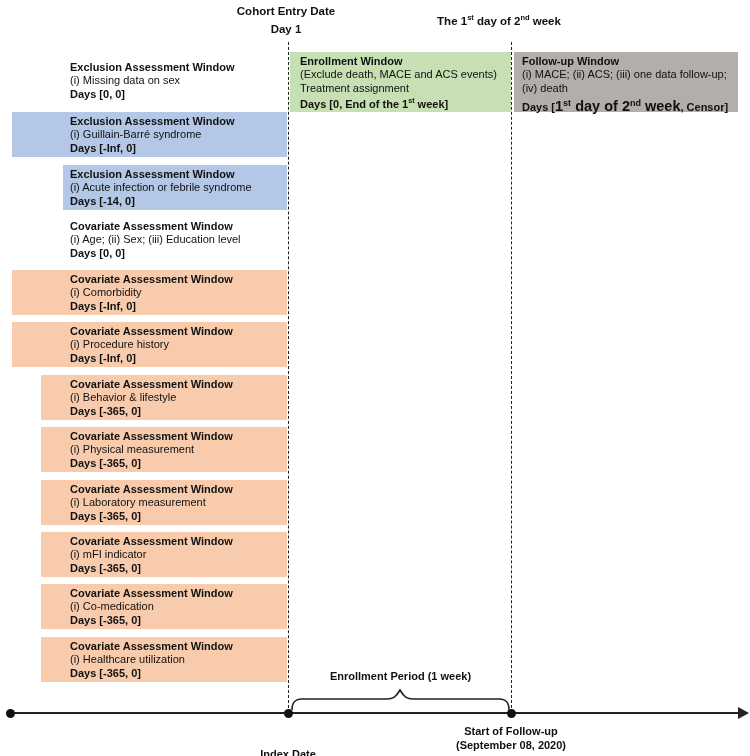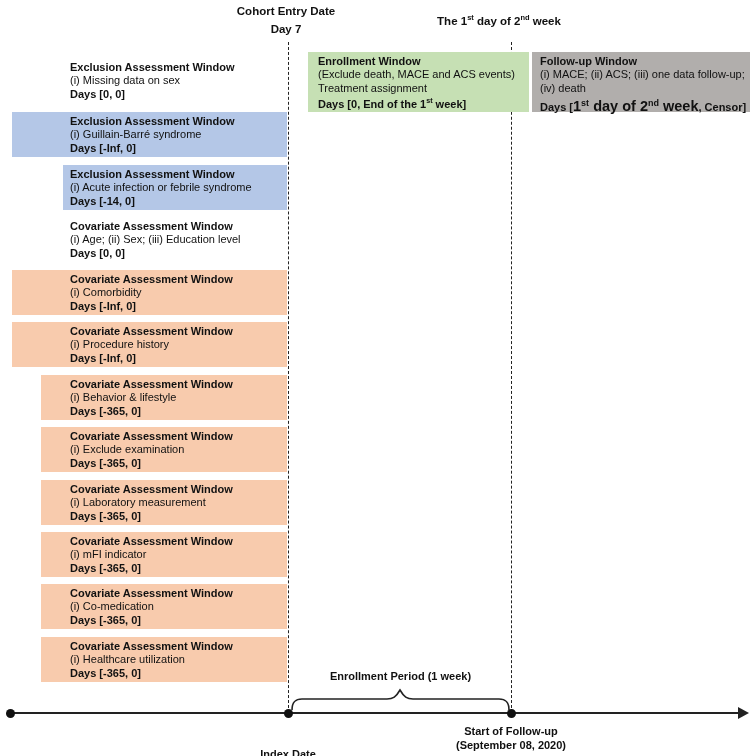--- a/index.html
+++ b/index.html
@@ -24,21 +24,21 @@
     border-left:1px dashed #222;
   }
 
   
   .wrow{position:absolute;left:0;width:287px;height:45px;font-size:11px;}
   .band{position:absolute;top:0;bottom:0;right:0;}
   .wtext{position:absolute;left:70px;top:2.5px;line-height:13.8px;white-space:nowrap;}
   .wt,.wd{font-weight:bold;}
 
   
-  .bigbox{position:absolute;top:52px;height:60px;font-size:11px;line-height:13.6px;margin-left:18px;}
+  .bigbox{position:absolute;top:52px;height:60px;font-size:11px;line-height:13.6px;}
   .bigbox .inner{position:absolute;left:10px;top:2.5px;white-space:nowrap;}
   .sup{font-size:0.65em;vertical-align:super;font-weight:inherit;}
   .daysline{font-weight:bold;}
   .bigseg{font-size:14.5px;font-weight:bold;line-height:16px;}
 
   
   .tl-line{position:absolute;left:8px;top:712px;width:733px;height:2px;background:#222;}
   .tl-dot{position:absolute;width:9px;height:9px;border-radius:50%;background:#111;top:708.5px;}
   .tl-arrow{
     position:absolute;left:738px;top:707px;width:0;height:0;
@@ -47,21 +47,21 @@
   .tl-lbl{position:absolute;font-size:11px;font-weight:bold;line-height:14px;text-align:center;}
   .ep-lbl{position:absolute;left:290px;width:221px;top:670px;font-size:11px;font-weight:bold;text-align:center;}
 </style>
 </head>
 <body>
 
 <div id="canvas">
 
   <div class="abs toplbl ctr" style="left:211px;top:2px;width:150px;">
     <div>Cohort Entry Date</div>
-    <div>Day 7</div>
+    <div>Day 1</div>
   </div>
   <div class="abs toplbl ctr" style="left:414px;top:9px;width:170px;">
     <span>The 1</span><span class="sup">st</span><span> day of 2</span><span class="sup">nd</span><span> week</span>
   </div>
 
   <div class="vdash" style="left:288px;"></div>
   <div class="vdash" style="left:511px;"></div>
 
   <div class="bigbox" style="left: 290px; width: 221px; background: rgb(198, 224, 180);">
     <div class="inner">
@@ -143,21 +143,21 @@
       <div class="wt">Covariate Assessment Window</div>
       <div class="wi">(i) Behavior &amp; lifestyle</div>
       <div class="wd">Days [-365, 0]</div>
     </div>
   </div>
 
   <div class="wrow" style="top:427px;">
     <div class="band" style="left: 41px; background: rgb(248, 203, 173);"></div>
     <div class="wtext">
       <div class="wt">Covariate Assessment Window</div>
-      <div class="wi">(i) Exclude examination</div>
+      <div class="wi">(i) Physical measurement</div>
       <div class="wd">Days [-365, 0]</div>
     </div>
   </div>
 
   <div class="wrow" style="top:480px;">
     <div class="band" style="left: 41px; background: rgb(248, 203, 173);"></div>
     <div class="wtext">
       <div class="wt">Covariate Assessment Window</div>
       <div class="wi">(i) Laboratory measurement</div>
       <div class="wd">Days [-365, 0]</div>

